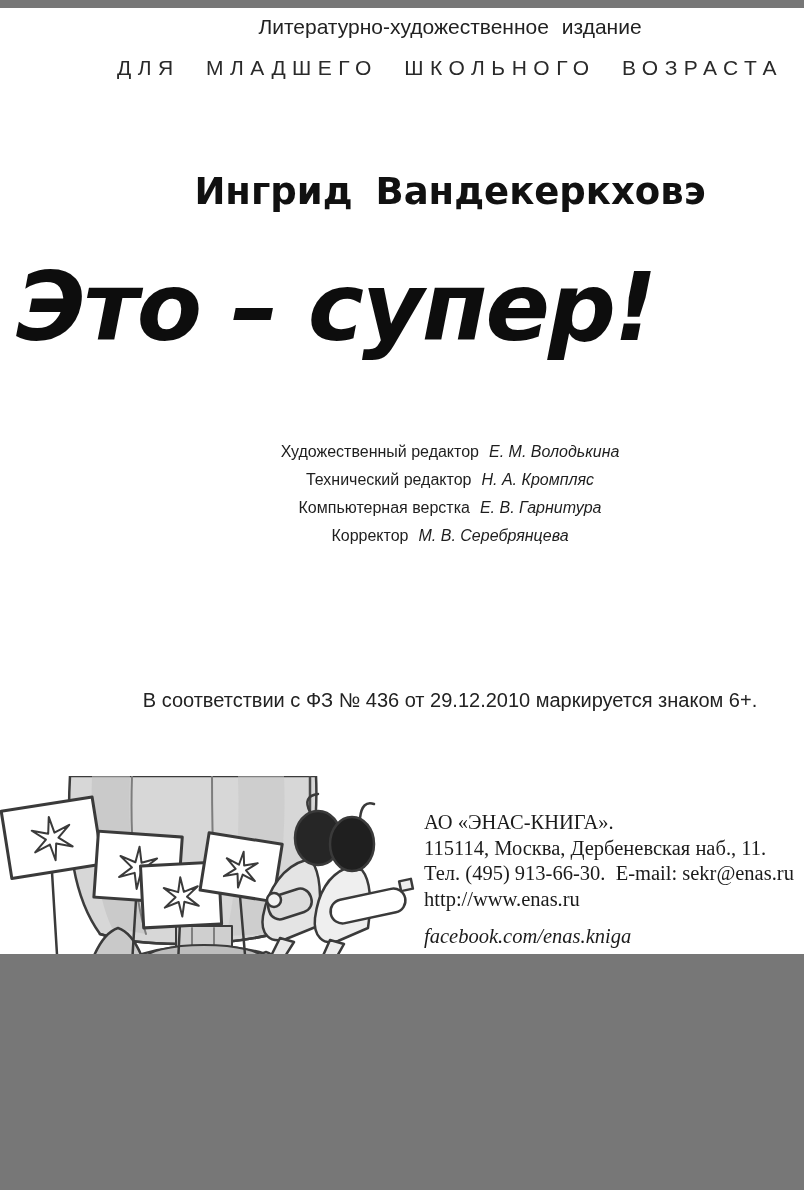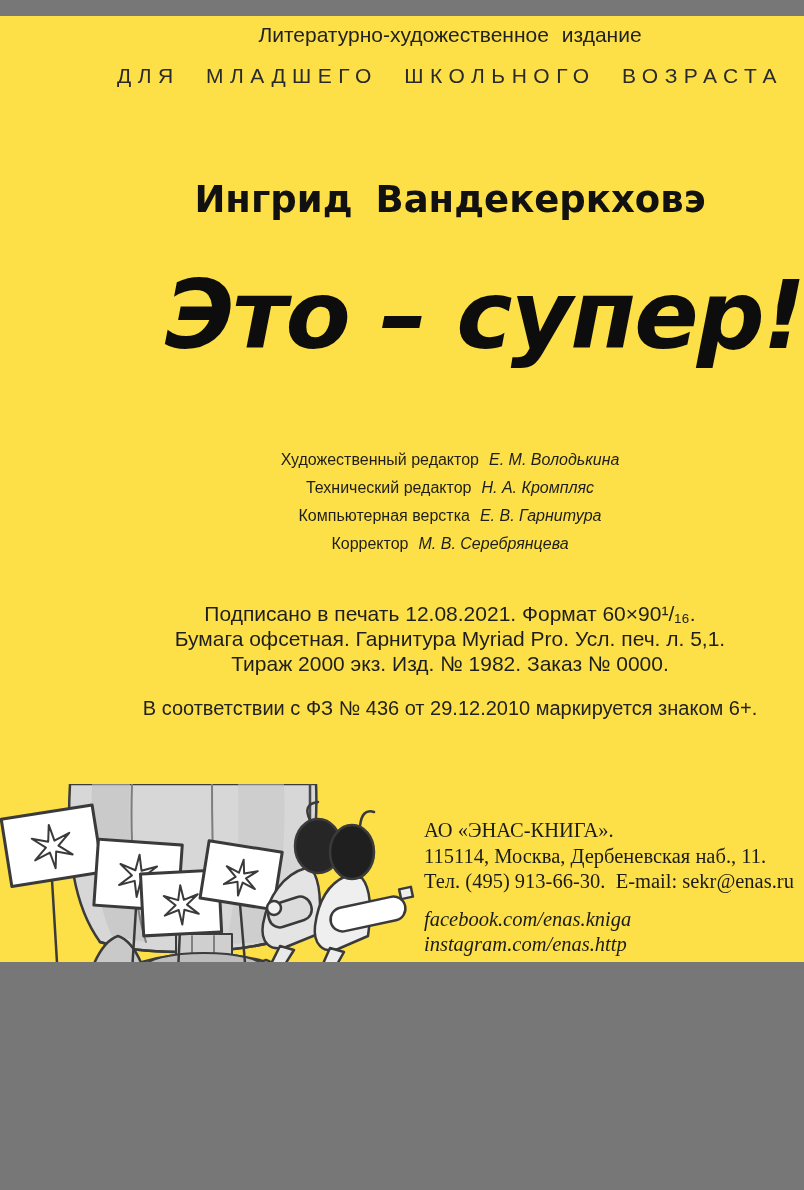--- a/index.html
+++ b/index.html
@@ -1,35 +1,35 @@
 <!DOCTYPE html>
 <html lang="ru"><head>
 <meta charset="utf-8">
 <style>
   html,body{margin:0;padding:0;background:#777;}
   .page{
     position:relative;
     width:804px;height:946px;
-    margin:16px auto;
-    background:#fde047;
+    margin:8px auto;
+    background:#ffffff;
     color:#1b1b1b;
     font-family:"Liberation Sans", sans-serif;
     overflow:hidden;
   }
   .abs{position:absolute;}
   .ctr{left:96px;right:0;text-align:center;}
   
   .edition-type{top:7px;font-size:21px;word-spacing:7px;color:#222;}
   .audience{top:48px;font-size:21px;letter-spacing:6.5px;word-spacing:14px;color:#2a2a2a;}
   .author{
     top:162px;font-size:37px;font-weight:bold;word-spacing:10px;
     font-family:"DejaVu Sans", sans-serif;color:#111;
   }
   .title{
-    top:234px;left:16px;right:0;text-align:right;
+    top:234px;left:16px;right:0;text-align:left;
     font-size:95px;line-height:130px;font-weight:bold;font-style:italic;
     font-family:"DejaVu Sans", sans-serif;letter-spacing:-2px;color:#0d0d0d;
   }
   
   .credits{top:430px;font-size:16px;line-height:28px;color:#1e1e1e;}
   .credits .role{margin-right:10px;}
   .credits .name{font-style:italic;}
   
   .print-info{top:585px;font-size:21px;line-height:25px;color:#1e1e1e;}
   .age-marking{top:681px;font-size:20px;color:#222;}
@@ -60,25 +60,20 @@
       <span class="role">Технический редактор</span><span class="name">Н. А. Кромпляс</span>
     </div>
     <div>
       <span class="role">Компьютерная верстка</span><span class="name">Е. В. Гарнитура</span>
     </div>
     <div>
       <span class="role">Корректор</span><span class="name">М. В. Серебрянцева</span>
     </div>
   </div>
 
-  <div class="abs ctr print-info">
-    <div>Подписано в печать 12.08.2021. Формат 60×90¹/₁₆.</div>
-    <div>Бумага офсетная. Гарнитура Myriad Pro. Усл. печ. л. 5,1.</div>
-    <div>Тираж 2000 экз. Изд. № 1982. Заказ № 0000.</div>
-  </div>
 
   <div class="abs ctr age-marking">В соответствии с ФЗ № 436 от 29.12.2010 маркируется знаком 6+.</div>
 
   <div class="abs illustration">
     <svg width="420" height="332" viewBox="0 0 420 332" xmlns="http://www.w3.org/2000/svg" stroke-linecap="round" stroke-linejoin="round">
 
       <ellipse cx="205" cy="262" rx="190" ry="40" fill="#dedede"></ellipse>
       <ellipse cx="330" cy="242" rx="95" ry="28" fill="#e6e6e6"></ellipse>
 
       <path d="M70,0 C66,70 74,122 100,158 C150,174 250,170 298,150 C312,100 318,40 316,0 Z" fill="#d7d7d7" stroke="#3c3c3c" stroke-width="2.5"></path>
@@ -165,20 +160,21 @@
         <path d="M316,274 l11,-4 l5,7 l-9,5 z" fill="#fafafa"></path>
         <path d="M352,268 l12,-5 l6,8 l-10,6 z" fill="#fafafa"></path>
       </g>
     </svg>
   </div>
 
   <div class="abs publisher">
     <div>АО «ЭНАС-КНИГА».</div>
     <div>115114, Москва, Дербеневская наб., 11.</div>
     <div class="pre">Тел. (495) 913-66-30.  E-mail: sekr@enas.ru</div>
+    <div>http://www.enas.ru</div>
     <div class="social">
       <div>facebook.com/enas.kniga</div>
       <div>instagram.com/enas.http</div>
       <div>vk.com/enas.kniga</div>
       <div>ok.ru/sekr.kniga</div>
     </div>
   </div>
 
   <div class="abs eac">
     <svg width="70" height="52" viewBox="0 0 70 52" xmlns="http://www.w3.org/2000/svg">

